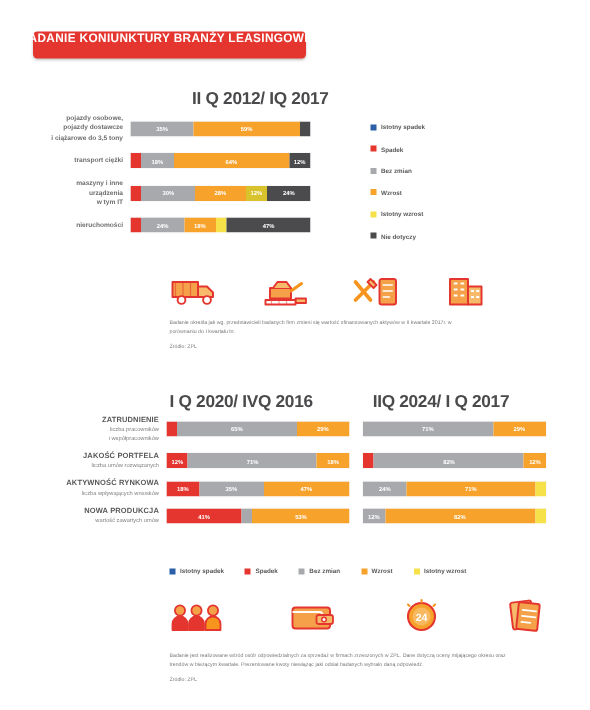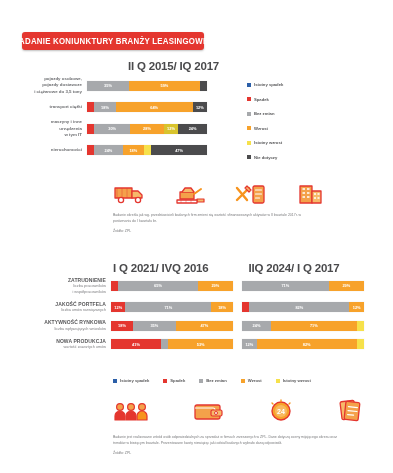--- a/index.html
+++ b/index.html
@@ -6,25 +6,25 @@
   body{
     width:393px;height:473px;
     background:#ffffff;
     font-family:"Liberation Sans", sans-serif;
     overflow:hidden;
     position:relative;
     color:#58585a;
   }
   
   .banner{
-    position:absolute;left:22px;top:32px;
+    position:absolute;left:22px;top:21px;
     width:182px;height:18px;
     background:#e4362f;
     border-radius:3px 3px 3px 3px;
-    display:flex;align-items:center;justify-content:center;
+    display:flex;align-items:flex-start;justify-content:center;
     box-shadow:0 1px 2px rgba(0,0,0,.25);
   }
   .banner-text{
     color:#ffffff;font-size:8.2px;letter-spacing:.25px;
     font-weight:bold;white-space:nowrap;
     font-family:"Liberation Sans Narrow","Liberation Sans",sans-serif;
     transform:scaleX(.96);
   }
 
   
@@ -85,21 +85,21 @@
           display:flex;justify-content:space-between;align-items:flex-end;}
   #caption2{position:absolute;left:113px;top:434px;width:235px;}
 </style>
 </head>
 <body>
 
 <div class="banner">
   <span class="banner-text">BADANIE KONIUNKTURY BRANŻY LEASINGOWEJ</span>
 </div>
 
-<div class="sec-title" id="chart1-title">II Q 2015/ IQ 2017</div>
+<div class="sec-title" id="chart1-title">II Q 2012/ IQ 2017</div>
 
 <div id="chart1">
     <div class="row">
       <div class="rlabel">
         <div>pojazdy osobowe,</div>
         <div>pojazdy dostawcze</div>
         <div>i ciążarowe do 3,5 tony</div>
       </div>
       <div class="bar">
         <div class="seg" style="flex: 0 0 35%; background: rgb(167, 169, 172);">35%</div>
@@ -207,21 +207,21 @@
     <path d="M20 12h2M23.5 12h2M20 16h2M23.5 16h2" stroke="#fff" stroke-width="1.3"></path>
   </svg>
 </div>
 
 <div id="caption1">
   <div class="caption">Badanie określa jak wg. przedstawicieli badanych firm zmieni się wartość sfinansowanych aktywów w II kwartale 2017r. w porównaniu do I kwartału br.</div>
   <div class="source">Źródło: ZPL</div>
 </div>
 
 <div id="chart2-titles">
-  <span class="sec-title" style="display:inline-block;width:131px">I Q 2021/ IVQ 2016</span>
+  <span class="sec-title" style="display:inline-block;width:131px">I Q 2020/ IVQ 2016</span>
   <span class="sec-title">IIQ 2024/ I Q 2017</span>
 </div>
 
 <div id="chart2">
     <div class="row">
       <div class="rlabel">
         <div class="g-title">ZATRUDNIENIE</div>
         <div class="g-sub">
           <div>liczba pracowników</div>
           <div>i współpracowników</div>

